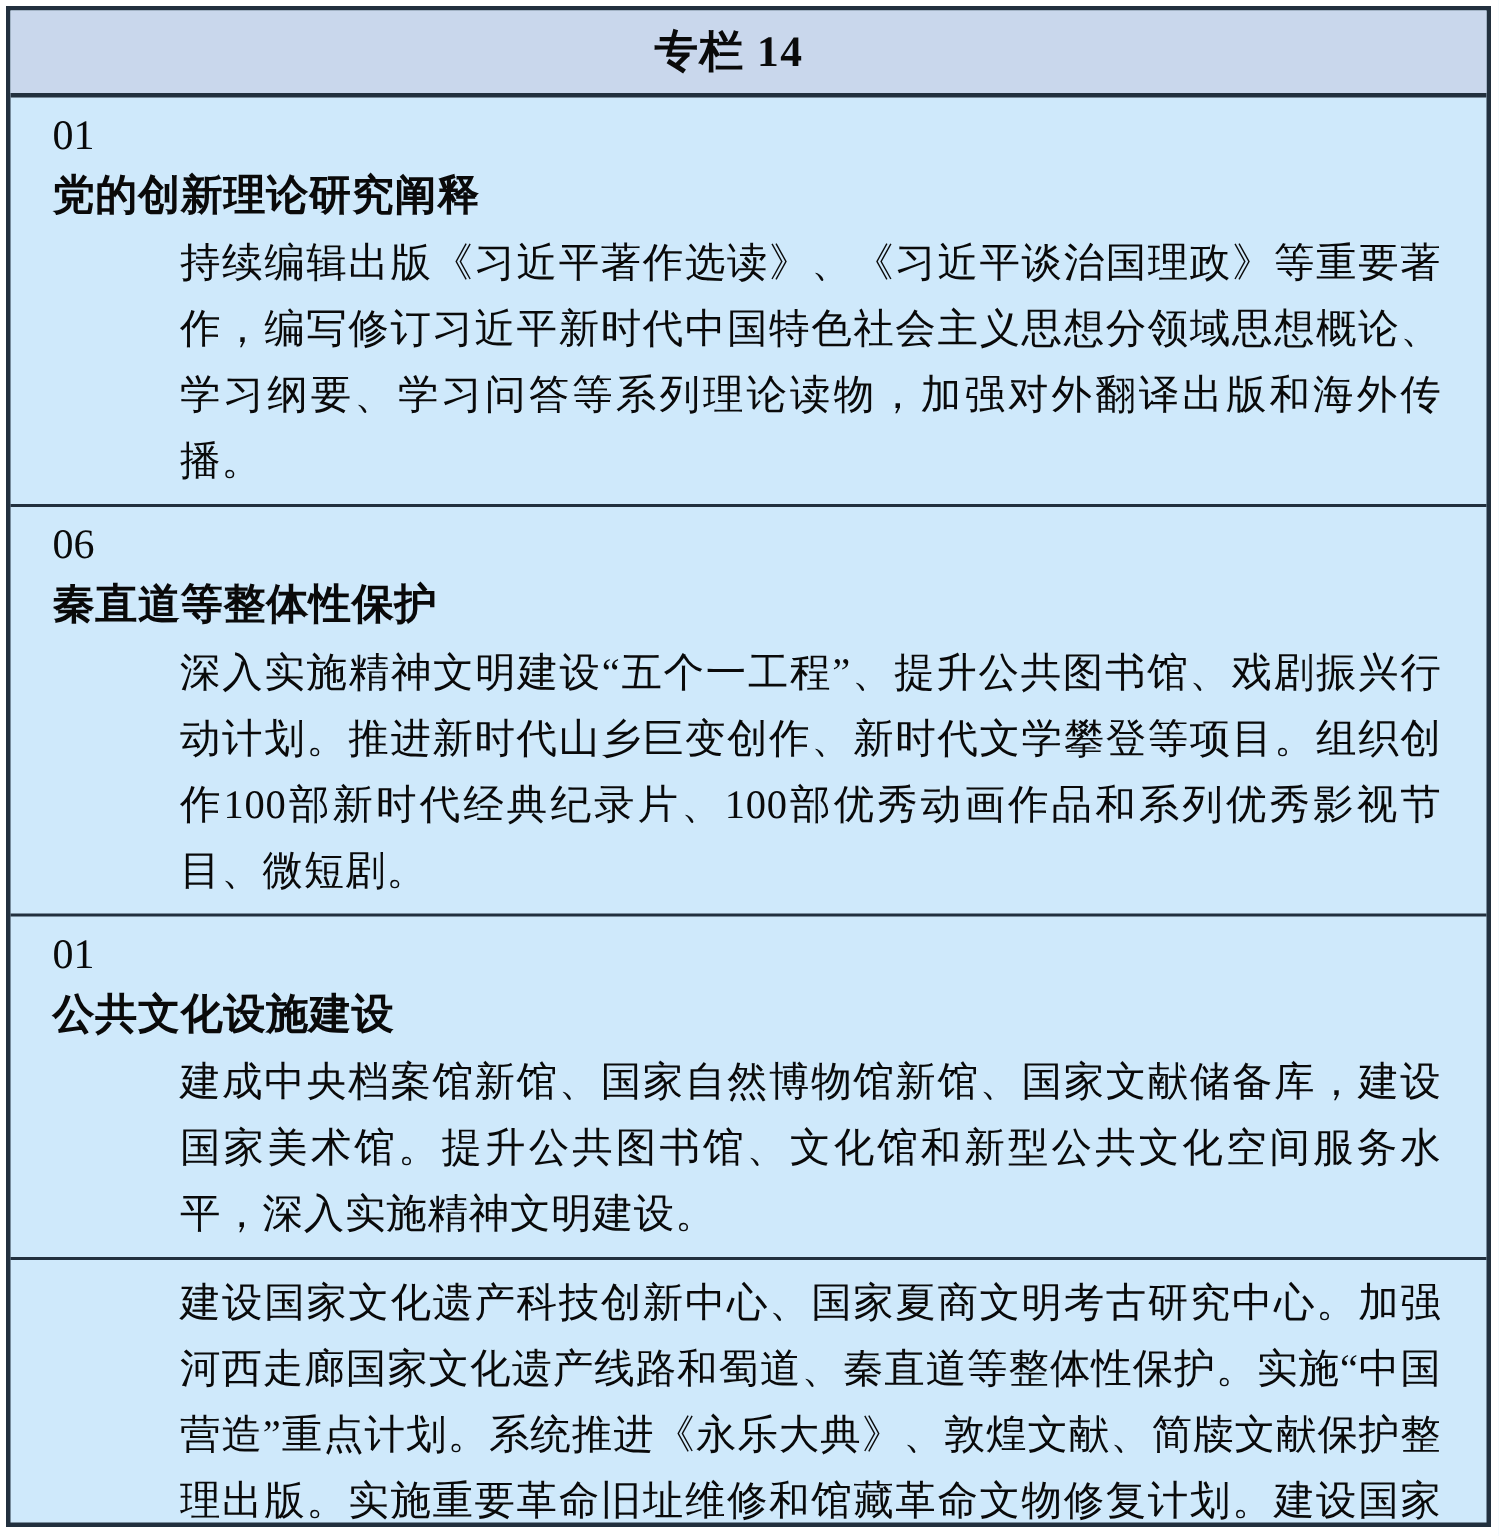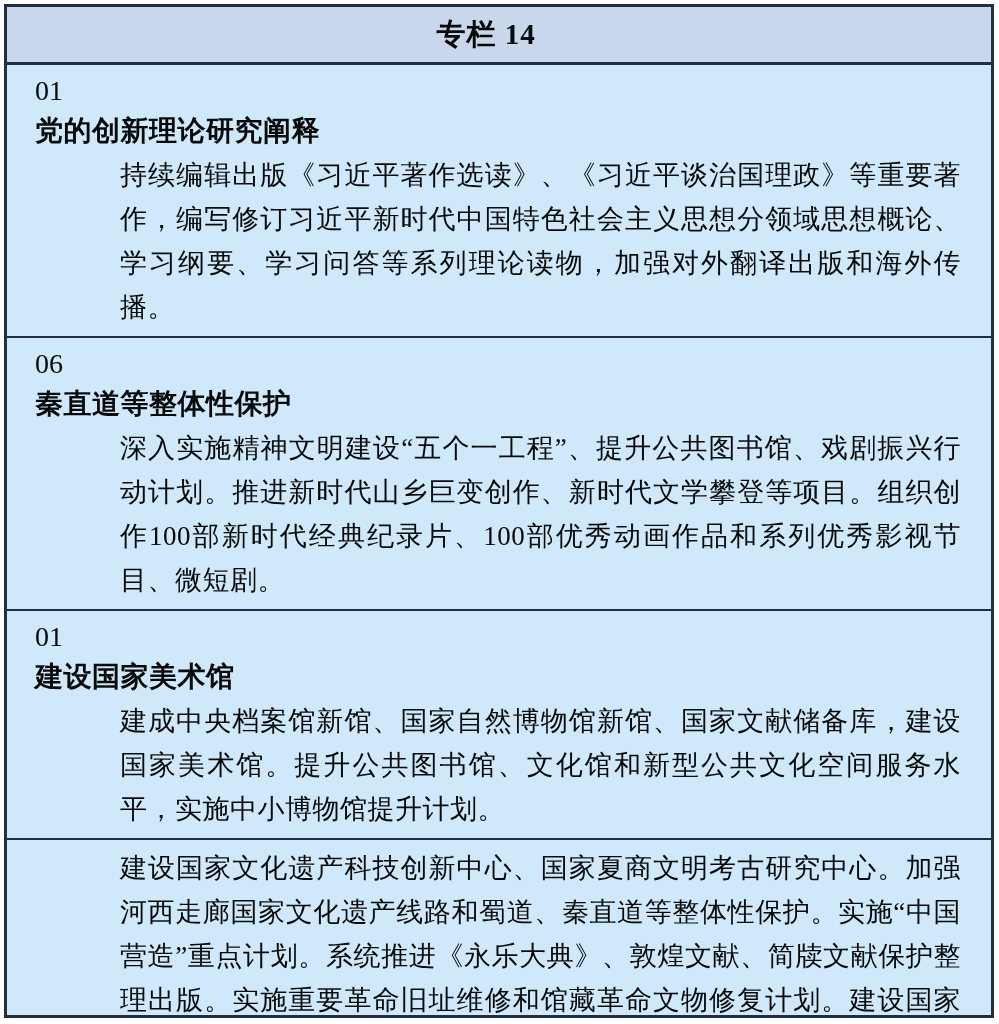--- a/index.html
+++ b/index.html
@@ -103,23 +103,23 @@
         <div class="sec-head">
           <span class="sec-num">06</span>
           <span class="sec-title">秦直道等整体性保护</span>
         </div>
         <p class="sec-body">深入实施精神文明建设“五个一工程”、提升公共图书馆、戏剧振兴行动计划。推进新时代山乡巨变创作、新时代文学攀登等项目。组织创作100部新时代经典纪录片、100部优秀动画作品和系列优秀影视节目、微短剧。</p>
       </div>
 
       <div class="section">
         <div class="sec-head">
           <span class="sec-num">01</span>
-          <span class="sec-title">建设国家美术馆</span>
+          <span class="sec-title">公共文化设施建设</span>
         </div>
-        <p class="sec-body">建成中央档案馆新馆、国家自然博物馆新馆、国家文献储备库，建设国家美术馆。提升公共图书馆、文化馆和新型公共文化空间服务水平，实施中小博物馆提升计划。</p>
+        <p class="sec-body">建成中央档案馆新馆、国家自然博物馆新馆、国家文献储备库，建设国家美术馆。提升公共图书馆、文化馆和新型公共文化空间服务水平，深入实施精神文明建设。</p>
       </div>
 
       <div class="section">
         <p class="sec-body">建设国家文化遗产科技创新中心、国家夏商文明考古研究中心。加强河西走廊国家文化遗产线路和蜀道、秦直道等整体性保护。实施“中国营造”重点计划。系统推进《永乐大典》、敦煌文献、简牍文献保护整理出版。实施重要革命旧址维修和馆藏革命文物修复计划。建设国家文物资源大数据库。保护提升世界文化遗产和一批历史文化名城、街区、村镇。</p>
       </div>
 
       <div class="section">
         <div class="sec-head">
           <span class="sec-num">05</span>
           <span class="sec-title">文化和旅游深度融合发展</span>

